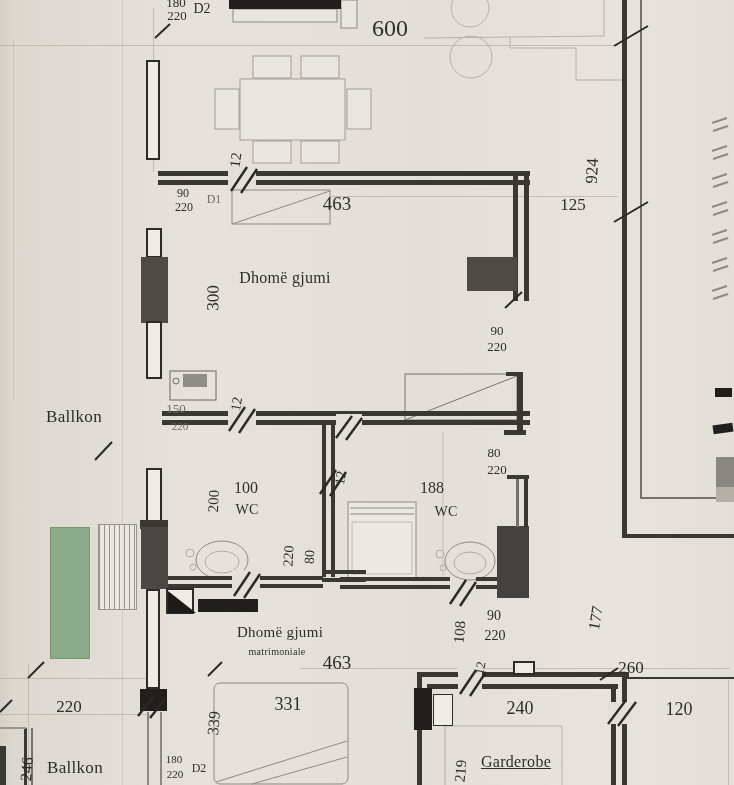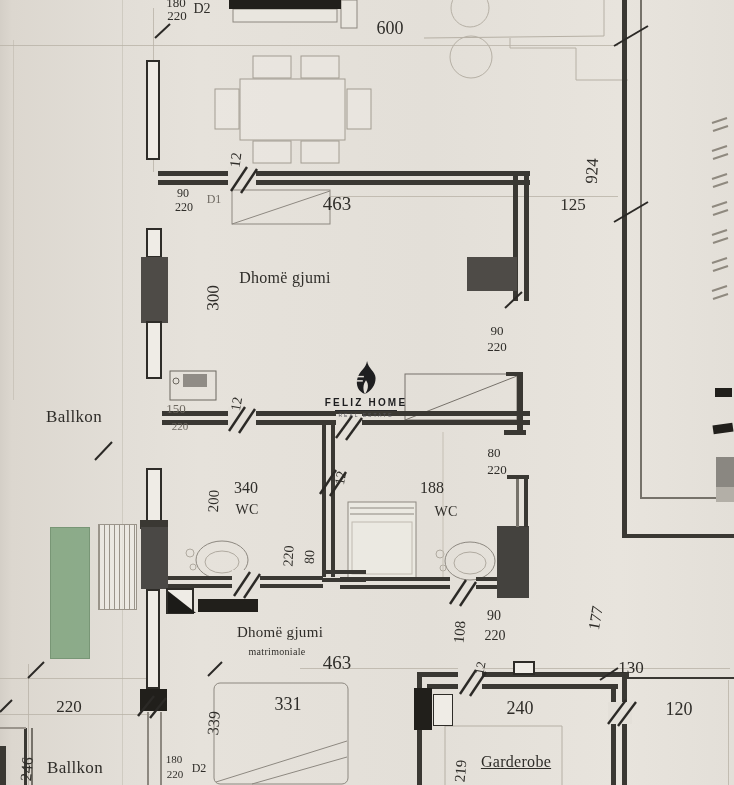--- a/index.html
+++ b/index.html
@@ -213,42 +213,42 @@
       <line x1="28" y1="678" x2="44" y2="662"></line>
       <line x1="0" y1="712" x2="12" y2="700"></line>
       <line x1="600" y1="680" x2="618" y2="668"></line>
       <line x1="155" y1="38" x2="170" y2="24"></line>
       <line x1="505" y1="308" x2="522" y2="292"></line>
       <line x1="208" y1="676" x2="222" y2="662"></line>
     </g>
   </svg>
 
   <div id="labels">
-      <div class="lbl" style="left: 390px; top: 28px; font-size: 18px; transform: translate(-50%, -50%);">600</div>
+      <div class="lbl" style="left: 390px; top: 28px; font-size: 24px; transform: translate(-50%, -50%);">600</div>
       <div class="lbl" style="left: 176px; top: 2px; font-size: 13px; transform: translate(-50%, -50%);">180</div>
       <div class="lbl" style="left: 177px; top: 15px; font-size: 13px; transform: translate(-50%, -50%);">220</div>
       <div class="lbl" style="left: 202px; top: 9px; font-size: 14px; transform: translate(-50%, -50%);">D2</div>
       <div class="lbl" style="left: 236px; top: 160px; font-size: 15px; transform: translate(-50%, -50%) rotate(-83deg);">12</div>
       <div class="lbl" style="left: 183px; top: 193px; font-size: 12px; transform: translate(-50%, -50%);">90</div>
       <div class="lbl" style="left: 184px; top: 207px; font-size: 12px; transform: translate(-50%, -50%);">220</div>
       <div class="lbl faint" style="left: 214px; top: 199px; font-size: 12px; transform: translate(-50%, -50%);">D1</div>
       <div class="lbl" style="left: 337px; top: 203px; font-size: 19px; transform: translate(-50%, -50%);">463</div>
       <div class="lbl" style="left: 592px; top: 171px; font-size: 17px; transform: translate(-50%, -50%) rotate(-87deg);">924</div>
       <div class="lbl" style="left: 573px; top: 204px; font-size: 17px; transform: translate(-50%, -50%);">125</div>
       <div class="lbl room" style="left: 285px; top: 278px; font-size: 16px; transform: translate(-50%, -50%);">Dhomë gjumi</div>
       <div class="lbl" style="left: 213px; top: 298px; font-size: 17px; transform: translate(-50%, -50%) rotate(-89deg);">300</div>
       <div class="lbl" style="left: 497px; top: 330px; font-size: 13px; transform: translate(-50%, -50%);">90</div>
       <div class="lbl" style="left: 497px; top: 346px; font-size: 13px; transform: translate(-50%, -50%);">220</div>
       <div class="lbl room" style="left: 74px; top: 416px; font-size: 17px; transform: translate(-50%, -50%);">Ballkon</div>
       <div class="lbl faint" style="left: 176px; top: 408px; font-size: 13px; transform: translate(-50%, -50%);">150</div>
       <div class="lbl faint" style="left: 180px; top: 426px; font-size: 11px; transform: translate(-50%, -50%);">220</div>
       <div class="lbl" style="left: 237px; top: 404px; font-size: 14px; transform: translate(-50%, -50%) rotate(-80deg);">12</div>
       <div class="lbl" style="left: 494px; top: 452px; font-size: 13px; transform: translate(-50%, -50%);">80</div>
       <div class="lbl" style="left: 497px; top: 469px; font-size: 13px; transform: translate(-50%, -50%);">220</div>
-      <div class="lbl" style="left: 246px; top: 488px; font-size: 16px; transform: translate(-50%, -50%);">340</div>
+      <div class="lbl" style="left: 246px; top: 488px; font-size: 16px; transform: translate(-50%, -50%);">100</div>
       <div class="lbl" style="left: 214px; top: 501px; font-size: 15px; transform: translate(-50%, -50%) rotate(-88deg);">200</div>
       <div class="lbl room" style="left: 247px; top: 510px; font-size: 14px; transform: translate(-50%, -50%);">WC</div>
       <div class="lbl" style="left: 432px; top: 488px; font-size: 16px; transform: translate(-50%, -50%);">188</div>
       <div class="lbl room" style="left: 446px; top: 512px; font-size: 14px; transform: translate(-50%, -50%);">WC</div>
       <div class="lbl" style="left: 341px; top: 478px; font-size: 14px; transform: translate(-50%, -50%) rotate(-80deg);">12</div>
       <div class="lbl" style="left: 289px; top: 556px; font-size: 14px; transform: translate(-50%, -50%) rotate(-87deg);">220</div>
       <div class="lbl" style="left: 310px; top: 557px; font-size: 14px; transform: translate(-50%, -50%) rotate(-87deg);">80</div>
       <div class="lbl" style="left: 494px; top: 616px; font-size: 14px; transform: translate(-50%, -50%);">90</div>
       <div class="lbl" style="left: 495px; top: 636px; font-size: 14px; transform: translate(-50%, -50%);">220</div>
       <div class="lbl" style="left: 460px; top: 632px; font-size: 15px; transform: translate(-50%, -50%) rotate(-85deg);">108</div>
@@ -257,32 +257,22 @@
       <div class="lbl room" style="left: 277px; top: 652px; font-size: 10px; transform: translate(-50%, -50%);">matrimoniale</div>
       <div class="lbl" style="left: 337px; top: 662px; font-size: 19px; transform: translate(-50%, -50%);">463</div>
       <div class="lbl" style="left: 288px; top: 704px; font-size: 18px; transform: translate(-50%, -50%);">331</div>
       <div class="lbl" style="left: 214px; top: 723px; font-size: 16px; transform: translate(-50%, -50%) rotate(-85deg);">339</div>
       <div class="lbl" style="left: 69px; top: 706px; font-size: 17px; transform: translate(-50%, -50%);">220</div>
       <div class="lbl" style="left: 27px; top: 769px; font-size: 16px; transform: translate(-50%, -50%) rotate(-85deg);">246</div>
       <div class="lbl room" style="left: 75px; top: 767px; font-size: 17px; transform: translate(-50%, -50%);">Ballkon</div>
       <div class="lbl" style="left: 174px; top: 759px; font-size: 11px; transform: translate(-50%, -50%);">180</div>
       <div class="lbl" style="left: 175px; top: 774px; font-size: 11px; transform: translate(-50%, -50%);">220</div>
       <div class="lbl" style="left: 199px; top: 768px; font-size: 12px; transform: translate(-50%, -50%);">D2</div>
-      <div class="lbl" style="left: 631px; top: 667px; font-size: 17px; transform: translate(-50%, -50%);">130</div>
+      <div class="lbl" style="left: 631px; top: 667px; font-size: 17px; transform: translate(-50%, -50%);">260</div>
       <div class="lbl" style="left: 520px; top: 708px; font-size: 18px; transform: translate(-50%, -50%);">240</div>
       <div class="lbl" style="left: 679px; top: 709px; font-size: 18px; transform: translate(-50%, -50%);">120</div>
       <div class="lbl room" style="left: 516px; top: 762px; font-size: 16px; transform: translate(-50%, -50%); text-decoration: underline;">Garderobe</div>
       <div class="lbl" style="left: 461px; top: 771px; font-size: 15px; transform: translate(-50%, -50%) rotate(-85deg);">219</div>
       <div class="lbl" style="left: 480px; top: 668px; font-size: 13px; transform: translate(-50%, -50%) rotate(-80deg);">12</div>
     </div>
 
-  <div class="watermark">
-    <svg width="26" height="34" viewBox="0 0 24 32">
-      <path d="M13 0 C14 7 21 10 21 16 C21 23 17 28 11 31 C14 27 15 22 12 18 C9 22 9 27 11 31 C5 29 2 23 4 16 C6 9 12 7 13 0 Z" fill="#1e1e20"></path>
-      <rect x="3" y="14" width="7" height="1.4" fill="#e3dfd8"></rect>
-      <rect x="3" y="18" width="6" height="1.4" fill="#e3dfd8"></rect>
-    </svg>
-    <div class="wm-name">FELIZ HOME</div>
-    <div class="wm-line"></div>
-    <div class="wm-tag">REAL ESTATE</div>
-  </div>
 
 </div>
 
 </body></html>

